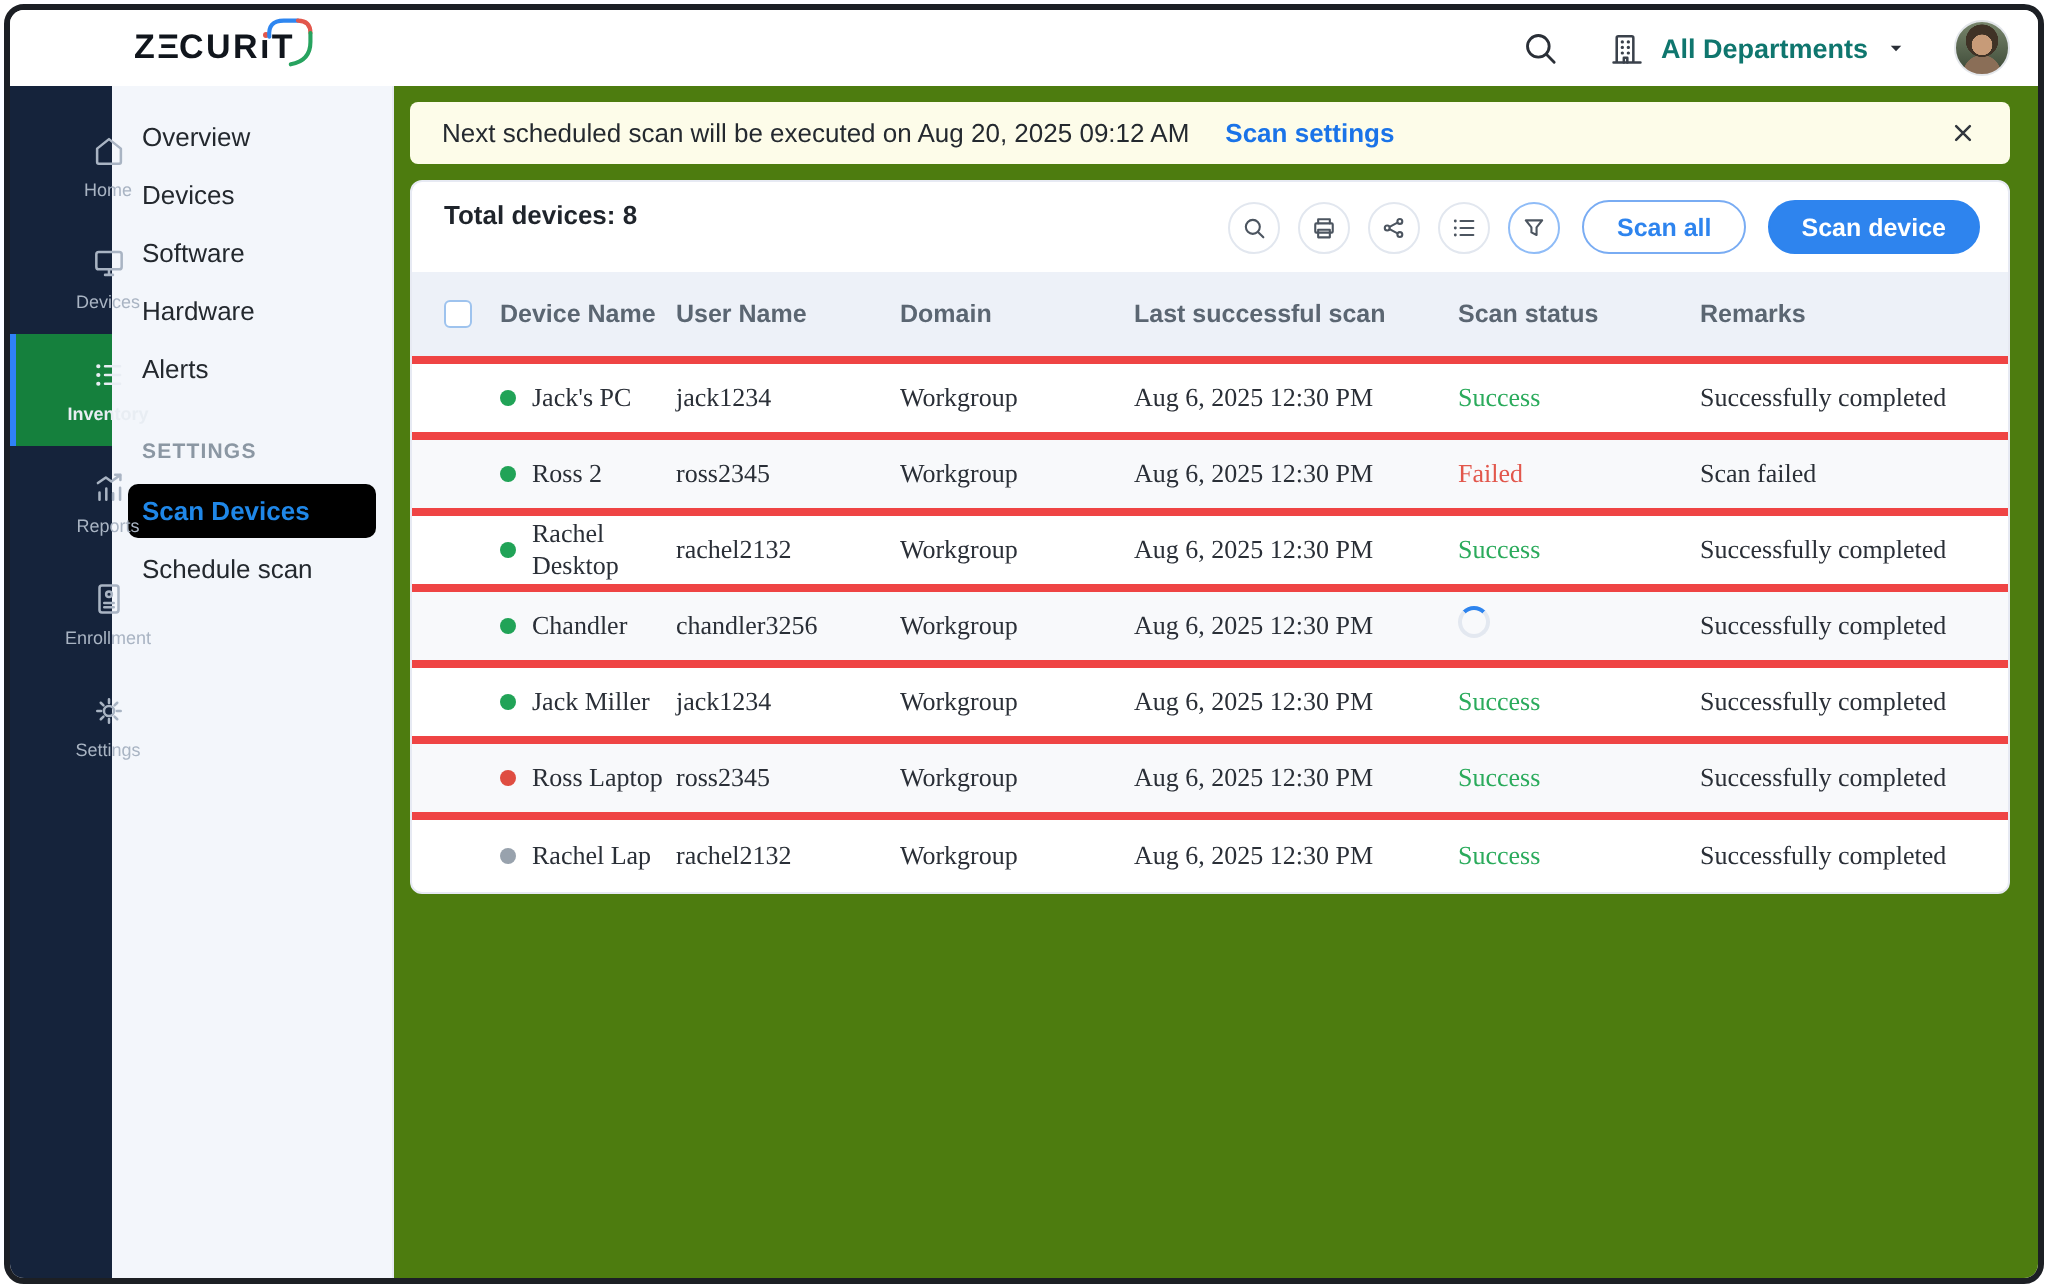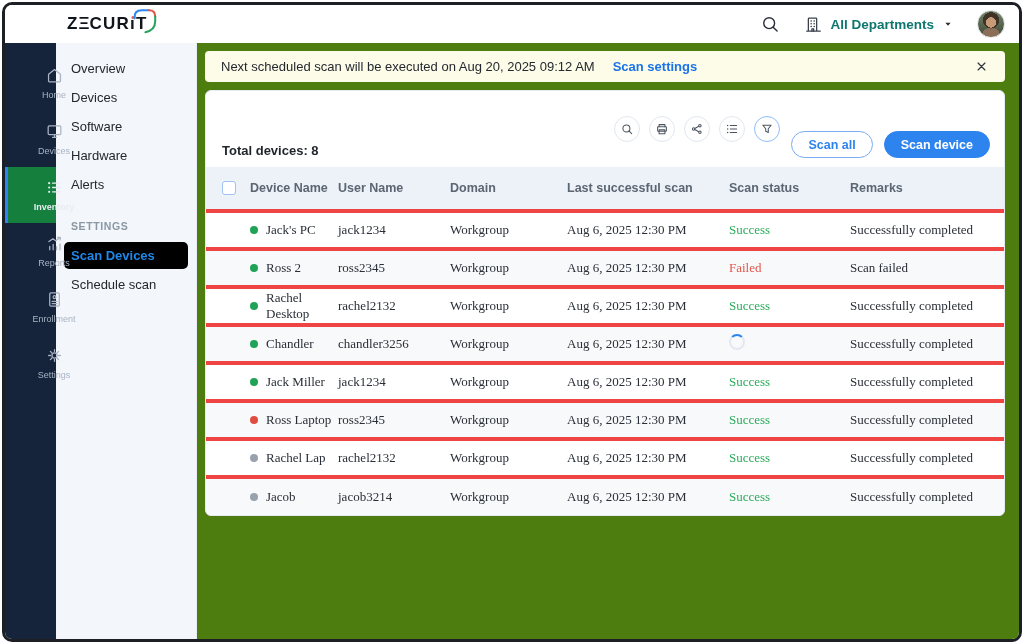--- a/index.html
+++ b/index.html
@@ -51,26 +51,26 @@
   .subnav { width:141px; flex:0 0 141px; background:#f3f6fb; border-right:1px solid #e7ebf3; padding-top:10px; }
   .subnav-item { margin:2px 8px; padding:6px 6px 6px 7px; font-size:13px; color:#23282e; cursor:pointer; border-radius:5px; }
   .subnav-item.active { background:#000000; color:#1f87e8;font-weight:bold; }
   .subnav-header { padding:20px 15px 8px; font-size:10.5px; letter-spacing:.6px; color:#8b97a3; font-weight:700; }
   
   .main { flex:1; background:#4d7c0f; padding:8px 14px 0 8px; overflow:hidden; }
   .banner { height:31px; background:#fdfce9; border-radius:4px; display:flex; align-items:center; padding:0 16px; font-size:13px; color:#24292f; }
   .banner-link { color:#1a73e8; font-weight:600; margin-left:18px; cursor:pointer; text-decoration:none; }
   .banner-close { margin-left:auto; color:#33383f; display:flex; cursor:pointer; }
   .card { margin-top:8px; background:#fff; border:1px solid #e7eaf3; border-radius:6px; overflow:hidden; }
-  .card-head { display:flex; align-items:flex-end; padding:9px 14px 9px 16px; }
+  .card-head { display:flex; align-items:flex-start; padding:9px 14px 9px 16px; }
   .total { font-size:13px; font-weight:700; color:#1f242b; }
   .head-actions { margin-left:auto; display:flex; align-items:center; }
   .icon-btn { width:26px; height:26px; border:1px solid #e2e7ef; border-radius:50%; background:#fff; display:flex; align-items:center; justify-content:center; color:#4c5560; margin-left:9px; cursor:pointer; }
   .icon-btn.accent { border-color:#8fbcf7; }
-  .btn { height:27px; border-radius:14px; font-size:12.5px; font-weight:600; padding:0 16px; margin-left:11px; cursor:pointer; font-family:inherit;margin-top:31px; }
+  .btn { height:27px; border-radius:14px; font-size:12.5px; font-weight:600; padding:0 16px; margin-left:11px; cursor:pointer; font-family:inherit; }
   .btn-outline { background:#fff; border:1px solid #79acf3; color:#2e84ee; }
   .btn-primary { background:#2e84ee; border:1px solid #2e84ee; color:#fff; }
   
   table.tbl { width:100%; border-collapse:collapse; table-layout:fixed; font-size:13px; }
   .tbl thead th { background:#edf1f8; height:44px; text-align:left; font-weight:600; color:#5b6672; font-size:12.5px; padding:0; }
   .tbl thead th:first-child { padding-left:16px; }
   .tbl tbody td { height:38px; border-top:4px solid #ef4444; color:#2a2f37; padding:0;font-family:Liberation Serif, serif; }
   .tbl tbody tr:nth-child(even) { background:#f8f9fb; }
   .tbl tbody tr { cursor:pointer; }
   .cbx { width:14px; height:14px; border:1.5px solid #9ec3ee; border-radius:3px; display:inline-block; background:#fff; vertical-align:middle; cursor:pointer; }
@@ -361,32 +361,18 @@
                     <span class="dot" style="background:#98a2ad"></span>
                     <span>Rachel Lap</span>
                   </span>
                 </td>
                 <td>rachel2132</td>
                 <td>Workgroup</td>
                 <td>Aug 6, 2025 12:30 PM</td>
                 <td><span class="status-success">Success</span></td>
                 <td>Successfully completed</td>
               </tr>
-              <tr>
-                <td></td>
-                <td>
-                  <span class="devcell">
-                    <span class="dot" style="background:#98a2ad"></span>
-                    <span>Jacob</span>
-                  </span>
-                </td>
-                <td>jacob3214</td>
-                <td>Workgroup</td>
-                <td>Aug 6, 2025 12:30 PM</td>
-                <td><span class="status-success">Success</span></td>
-                <td>Successfully completed</td>
-              </tr>
             </tbody>
         </table>
       </div>
     </div>
   </div>
 </div>
 
 </body></html>

